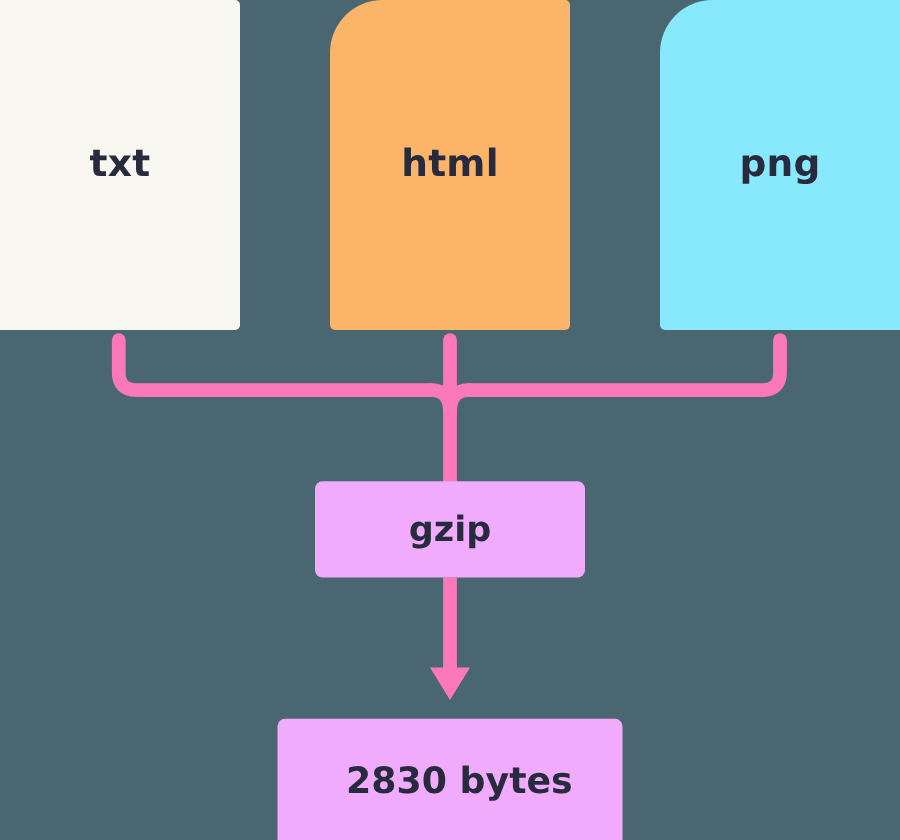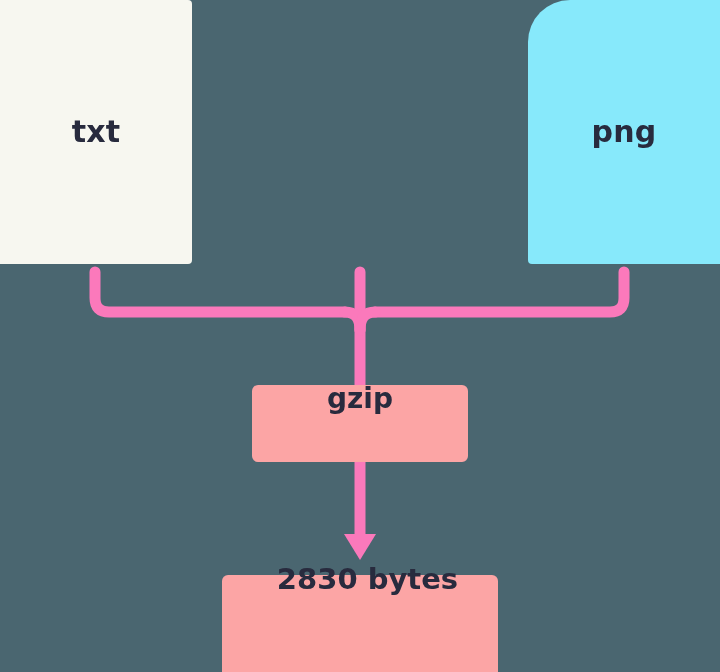--- a/index.html
+++ b/index.html
@@ -67,24 +67,24 @@
     left: 0;
     top: 0;
     width: 720px;
     height: 672px;
     pointer-events: none;
   }
 
   
   .node-box {
     position: absolute;
-    background: #fca5a5;
+    background: #f0abfc;
     border-radius: 6px;
     display: flex;
-    align-items: flex-start;
+    align-items: center;
     justify-content: center;
     box-sizing: border-box;
   }
   .node-label {
     font-size: 28px;
     font-weight: bold;
     color: #282b3e;
     line-height: 1;
     user-select: none;
     white-space: nowrap;
@@ -110,20 +110,23 @@
 </style>
 </head>
 <body>
 
 <div id="stage">
 
   <div class="file-shape" id="file-txt">
     <span class="file-label">txt</span>
   </div>
 
+  <div class="file-shape" id="file-html">
+    <span class="file-label">html</span>
+  </div>
 
   <div class="file-shape" id="file-png">
     <span class="file-label">png</span>
   </div>
 
   <svg id="connectors" viewBox="0 0 720 672">
 
     <path d="M 95 272 L 95 298 Q 95 312 109 312 L 345 312" fill="none" stroke="#fb79bb" stroke-width="11" stroke-linecap="round"></path>
 
     <path d="M 624 272 L 624 298 Q 624 312 610 312 L 375 312" fill="none" stroke="#fb79bb" stroke-width="11" stroke-linecap="round"></path>

